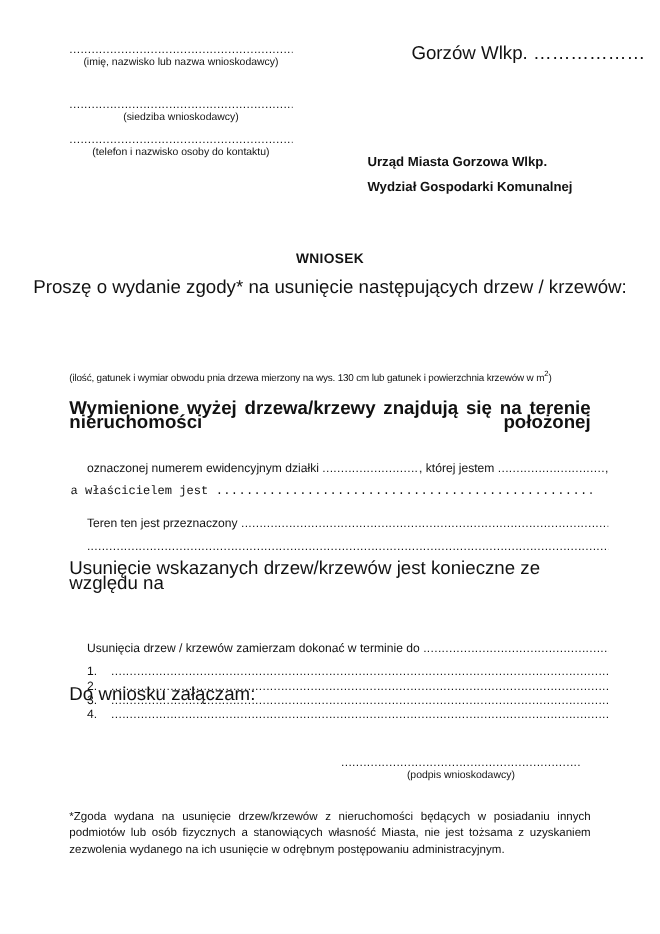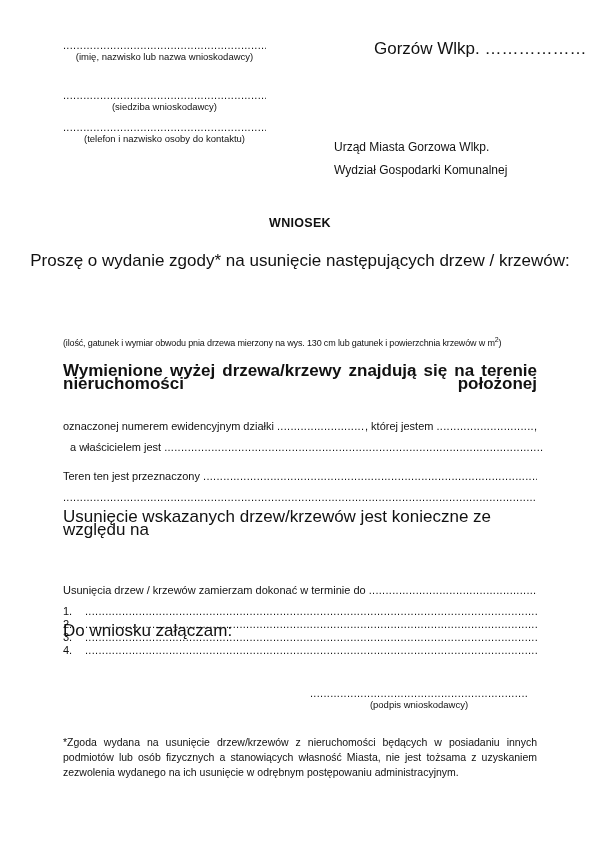--- a/index.html
+++ b/index.html
@@ -5,29 +5,29 @@
   html,body{margin:0;padding:0;background:#e8e8e8;}
   .page{
     position:relative;width:600px;height:849px;background:#ffffff;color:#111;
     font-family:"Liberation Sans",sans-serif;overflow:hidden;margin:0 auto;
   }
   .abs{position:absolute;}
   .fs11{font-size:17px;line-height:13px;}
   .center{text-align:center;}
   .caption{font-size:9.5px;line-height:11px;text-align:center;white-space:nowrap;}
   .dotline{font-size:11px;line-height:11px;height:11px;overflow:hidden;white-space:nowrap;letter-spacing:0.3px;}
-  .line{display:flex;align-items:baseline;font-size:11px;line-height:13px;}
+  .line{display:flex;align-items:baseline;font-size:11px;line-height:13px;margin-left:16px;}
   .line > span{white-space:pre;}
   .fill{flex:1 1 auto;overflow:hidden;height:13px;letter-spacing:0.3px;}
   .fill > span{white-space:nowrap;}
   .fill-fixed{flex:0 0 88px;}
   .num{flex:0 0 22px;}
   .justify-full{text-align:justify;text-align-last:justify;}
   .hint{font-size:9px;line-height:11px;letter-spacing:-0.15px;white-space:nowrap;}
-  .office{font-size:12px;line-height:23px;font-weight:normal;}
+  .office{font-size:12px;line-height:23px;font-weight:bold;}
   .title{font-size:12.5px;font-weight:bold;letter-spacing:0.3px;}
   .footnote{font-size:10.5px;line-height:15px;text-align:justify;}
   sup.sq{font-size:7px;vertical-align:super;line-height:0;}
 </style>
 </head>
 <body>
 
 <div class="page">
 
   <div class="abs" style="left:63px;top:40px;width:203px;">
@@ -45,39 +45,39 @@
     <div class="caption">(telefon i nazwisko osoby do kontaktu)</div>
   </div>
 
   <div class="abs fs11" style="left:374px;top:42px;">Gorzów Wlkp. ………………</div>
 
   <div class="abs office" style="left:334px;top:136px;">
     <div>Urząd Miasta Gorzowa Wlkp.</div>
     <div>Wydział Gospodarki Komunalnej</div>
   </div>
 
-  <div class="abs title center" style="left:0;top:216px;width:600px;">WNIOSEK</div>
+  <div class="abs title center" style="left:0;top:228px;width:600px;">WNIOSEK</div>
 
   <div class="abs fs11 center" style="left:0;top:254px;width:600px;">Proszę o wydanie zgody* na usunięcie następujących drzew / krzewów:</div>
 
   <div class="abs hint" style="left:63px;top:338px;">
     <span>(ilość, gatunek i wymiar obwodu pnia drzewa mierzony na wys. 130 cm lub gatunek i powierzchnia krzewów w m</span><sup class="sq">2</sup><span>)</span>
   </div>
 
   <div class="abs fs11 justify-full" style="left:63px;top:364px;width:474px;font-weight:bold;">Wymienione wyżej drzewa/krzewy znajdują się na terenie nieruchomości położonej</div>
 
   <div class="abs line" style="left:63px;top:420px;width:474px;">
     <span>oznaczonej numerem ewidencyjnym działki </span>
     <span class="fill fill-fixed"><span>........................................................................................................................................................................................................................................................</span></span>
     <span>, której jestem </span>
     <span class="fill"><span>........................................................................................................................................................................................................................................................</span></span>
     <span>,</span>
   </div>
 
-  <div class="abs line" style="left:70px;top:441px;width:474px;">
+  <div class="abs line" style="left:48px;top:441px;width:474px;font-family:Liberation Mono, monospace;">
     <span>a właścicielem jest </span>
     <span class="fill"><span>........................................................................................................................................................................................................................................................</span></span>
   </div>
 
   <div class="abs line" style="left:63px;top:470px;width:474px;">
     <span>Teren ten jest przeznaczony </span>
     <span class="fill"><span>........................................................................................................................................................................................................................................................</span></span>
   </div>
   <div class="abs line" style="left:63px;top:491px;width:474px;">
     <span class="fill"><span>........................................................................................................................................................................................................................................................</span></span>

